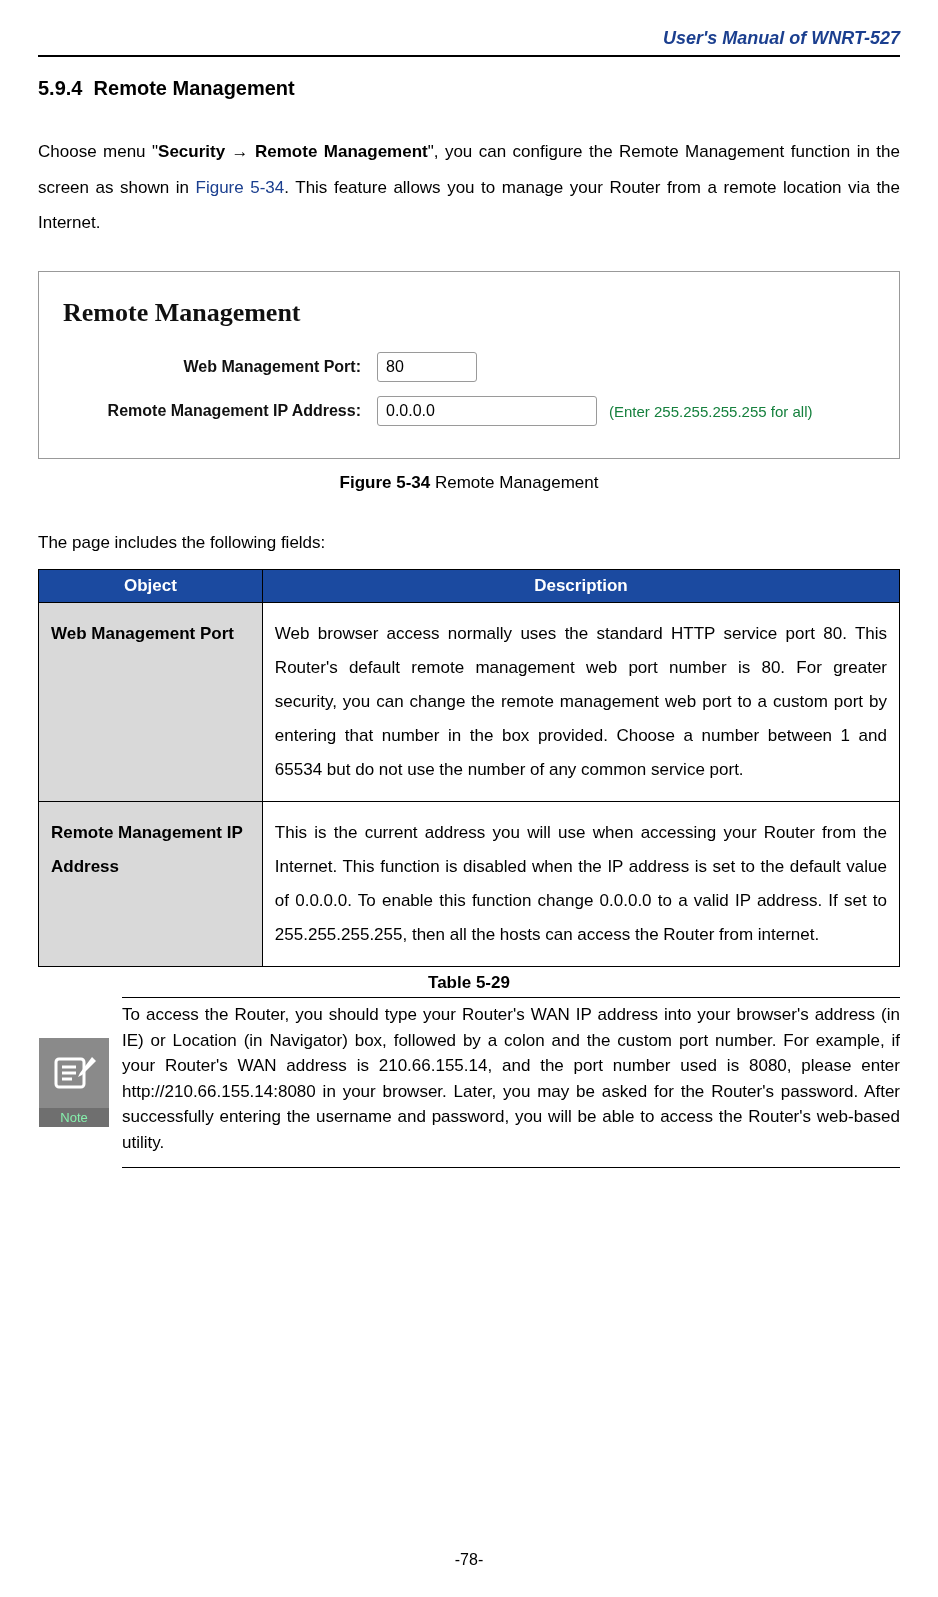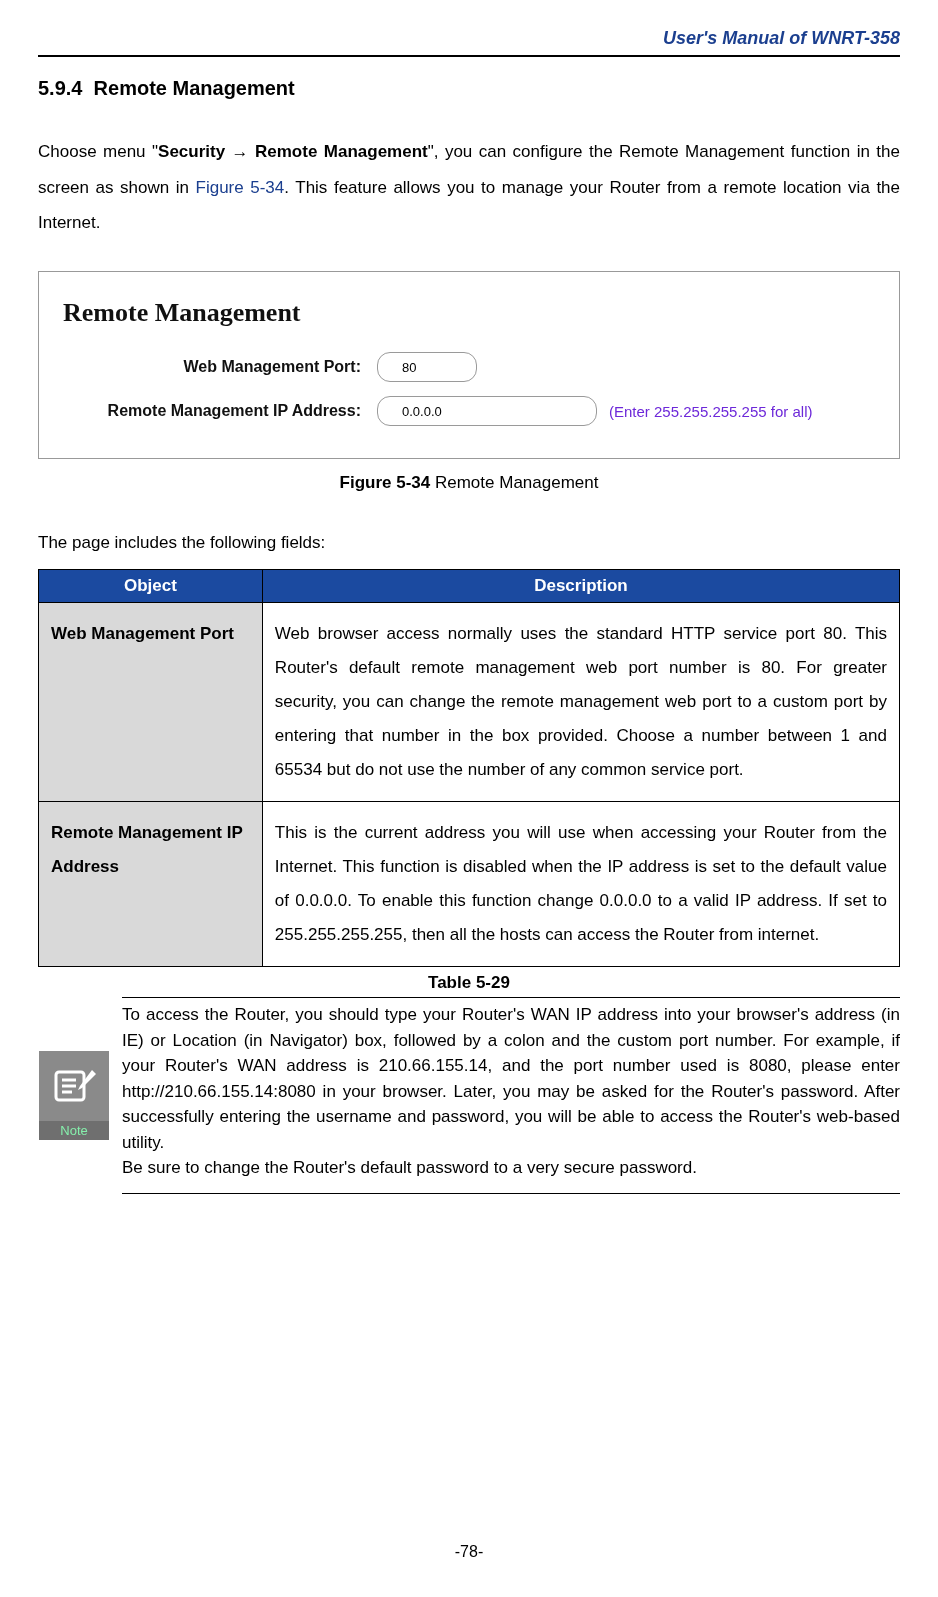--- a/index.html
+++ b/index.html
@@ -71,31 +71,31 @@
     text-align: right;
     font-family: Arial, Helvetica, sans-serif;
     font-weight: bold;
     font-size: 16px;
     color: #111;
     padding-right: 16px;
   }
   .text-input {
     height: 30px;
     border: 1px solid #9a9a9a;
-    border-radius: 13px;
-    padding: 3px 24px;
-    font-size: 13px;
+    border-radius: 3px;
+    padding: 3px 8px;
+    font-size: 16px;
     background: #fff;
   }
   .input-port { width: 100px; }
   .input-ip   { width: 220px; }
   .hint {
     font-family: Arial, Helvetica, sans-serif;
     font-size: 15px;
-    color: #6d28d9;
+    color: #15803d;
     margin-left: 12px;
   }
   .save-row {
     display: flex;
     justify-content: center;
     margin-top: 26px;
   }
   .save-btn {
     font-family: Arial, Helvetica, sans-serif;
     font-size: 16px;
@@ -190,33 +190,33 @@
     padding:2px 0;
   }
   .note-text {
     font-size: 17px;
     line-height: 1.5;
     text-align: justify;
   }
 
   .page-num {
     position: absolute;
-    bottom: 36px;
+    bottom: 28px;
     left: 0;
     width: 938px;
     text-align: center;
     font-size: 16px;
   }
 </style>
 </head>
 <body>
 
 <div class="page">
 
-  <div class="running-head">User's Manual of WNRT-358</div>
+  <div class="running-head">User's Manual of WNRT-527</div>
   <hr class="head-rule">
 
   <h2 class="h-section">5.9.4&nbsp;&nbsp;Remote Management</h2>
 
   <p class="intro">
     <span>Choose menu "</span><span class="bold">Security → Remote Management</span><span>", you can configure the Remote Management function in the screen as shown in </span><span class="figref">Figure 5-34</span><span>. This feature allows you to manage your Router from a remote location via the Internet.</span>
   </p>
 
   <div class="shot-wrap">
     <div class="shot-title">Remote Management</div>
@@ -268,18 +268,17 @@
           <line x1="10" y1="14" x2="24" y2="14" stroke="#fff" stroke-width="3"></line>
           <line x1="10" y1="20" x2="24" y2="20" stroke="#fff" stroke-width="3"></line>
           <line x1="10" y1="26" x2="20" y2="26" stroke="#fff" stroke-width="3"></line>
           <polygon points="40,4 44,8 30,22 26,24 28,20" fill="#fff"></polygon>
         </svg>
       </div>
       <div class="label">Note</div>
     </div>
     <div class="note-text-wrap">
       <div class="note-text">To access the Router, you should type your Router's WAN IP address into your browser's address (in IE) or Location (in Navigator) box, followed by a colon and the custom port number. For example, if your Router's WAN address is 210.66.155.14, and the port number used is 8080, please enter http://210.66.155.14:8080 in your browser. Later, you may be asked for the Router's password. After successfully entering the username and password, you will be able to access the Router's web-based utility.</div>
-      <div class="note-text">Be sure to change the Router's default password to a very secure password.</div>
     </div>
   </div>
 
   <div class="page-num">-78-</div>
 </div>
 
 </body></html>

